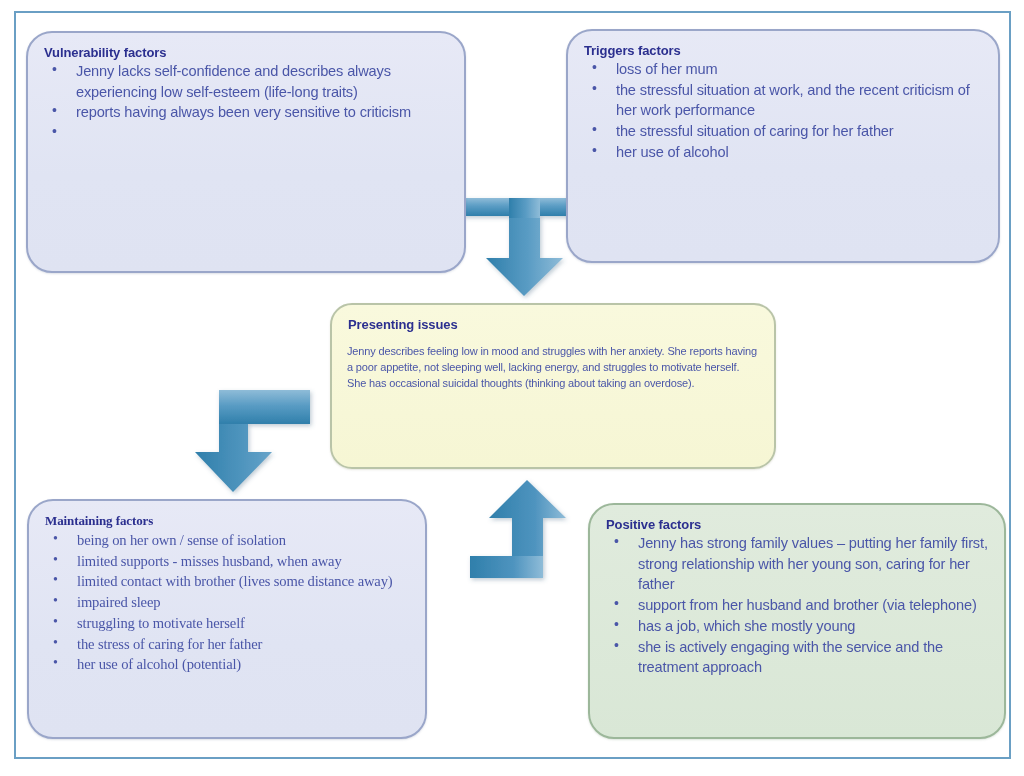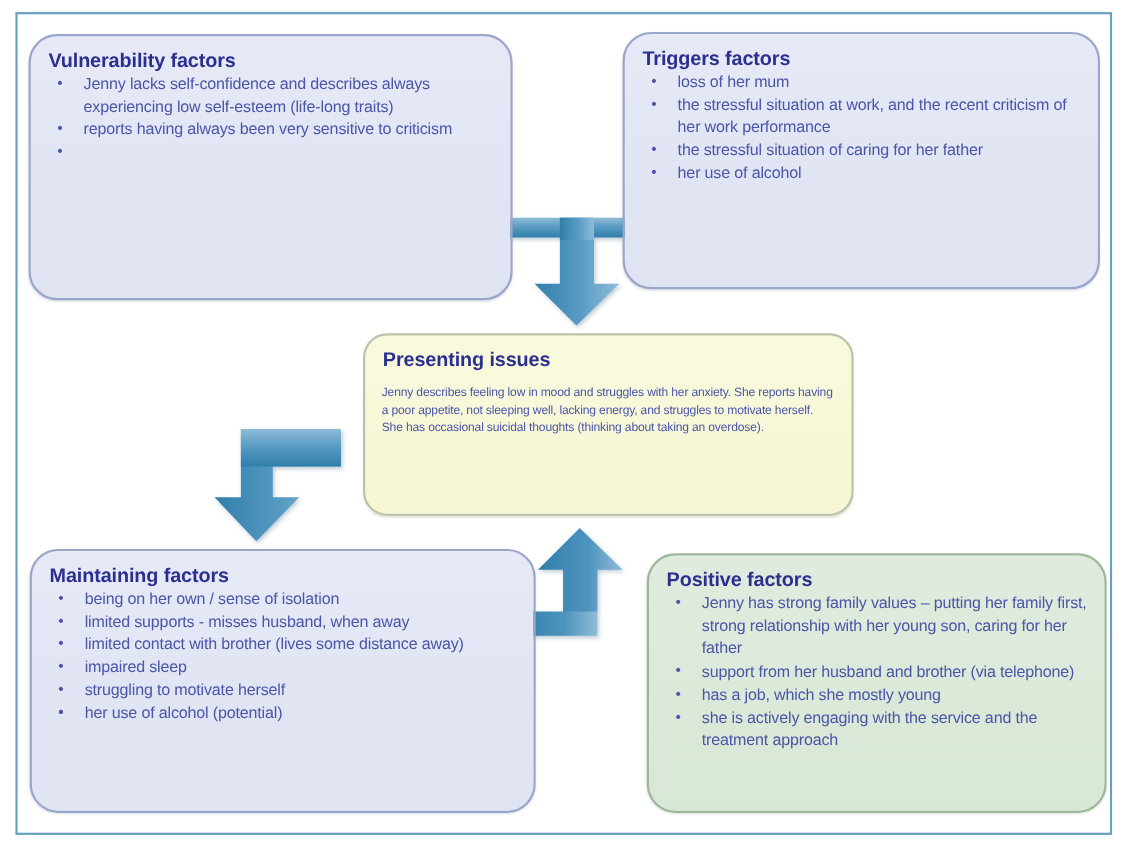--- a/index.html
+++ b/index.html
@@ -26,21 +26,21 @@
   }
 
   .box {
     position: absolute;
     border-radius: 26px;
     padding: 10px 14px 8px 14px;
   }
   .box .title {
     font-weight: bold;
     color: #2b2f8f;
-    font-size: 18px;
+    font-size: 13px;
     letter-spacing: -0.1px;
     margin: 2px 0 1px 2px;
   }
   .box ul {
     margin: 0; padding: 0;
     list-style: none;
   }
   .box li {
     position: relative;
     color: #4a56a8;
@@ -78,24 +78,25 @@
     box-shadow: 0 1px 2px rgba(120,130,160,0.25);
   }
   #box-presenting {
     left: 330px; top: 303px; width: 446px; height: 166px;
     background: linear-gradient(180deg,#f9f9dd 0%, #f6f6d4 100%);
     border: 2px solid #b9c4a8;
     border-radius: 22px;
     box-shadow: 0 1px 2px rgba(140,140,110,0.22);
   }
   #box-maintaining {
-    left: 27px; top: 499px; width: 460px; height: 240px;
+    left: 27px; top: 499px; width: 400px; height: 240px;
     background: linear-gradient(180deg,#e7e9f6 0%, #e0e4f3 60%, #dfe3f2 100%);
     border: 2px solid #9aa6c9;
     box-shadow: 0 1px 2px rgba(120,130,160,0.25);
+    font-family: Liberation Serif, serif;
   }
   #box-positive {
     left: 588px; top: 503px; width: 418px; height: 236px;
     background: linear-gradient(180deg,#e0ebdd 0%, #d9e7d6 100%);
     border: 2px solid #9cb79a;
     box-shadow: 0 1px 2px rgba(120,150,120,0.25);
   }
   #box-presenting .title { margin-bottom: 12px; }
 
   
@@ -176,21 +177,21 @@
   </div>
 
   <div class="box" id="box-maintaining">
     <div class="title">Maintaining factors</div>
     <ul>
       <li><span class="dot">•</span><span>being on her own / sense of isolation</span></li>
       <li><span class="dot">•</span><span>limited supports - misses husband, when away</span></li>
       <li><span class="dot">•</span><span>limited contact with brother (lives some distance away)</span></li>
       <li><span class="dot">•</span><span>impaired sleep</span></li>
       <li><span class="dot">•</span><span>struggling to motivate herself</span></li>
-      <li><span class="dot">•</span></li>
+      <li><span class="dot">•</span><span>the stress of caring for her father</span></li>
       <li><span class="dot">•</span><span>her use of alcohol (potential)</span></li>
     </ul>
   </div>
 
   <div class="box" id="box-positive">
     <div class="title">Positive factors</div>
     <ul>
       <li><span class="dot">•</span><span>Jenny has strong family values – putting her family first, strong relationship with her young son, caring for her father</span></li>
       <li><span class="dot">•</span><span>support from her husband and brother (via telephone)</span></li>
       <li><span class="dot">•</span><span>has a job, which she mostly young</span></li>

